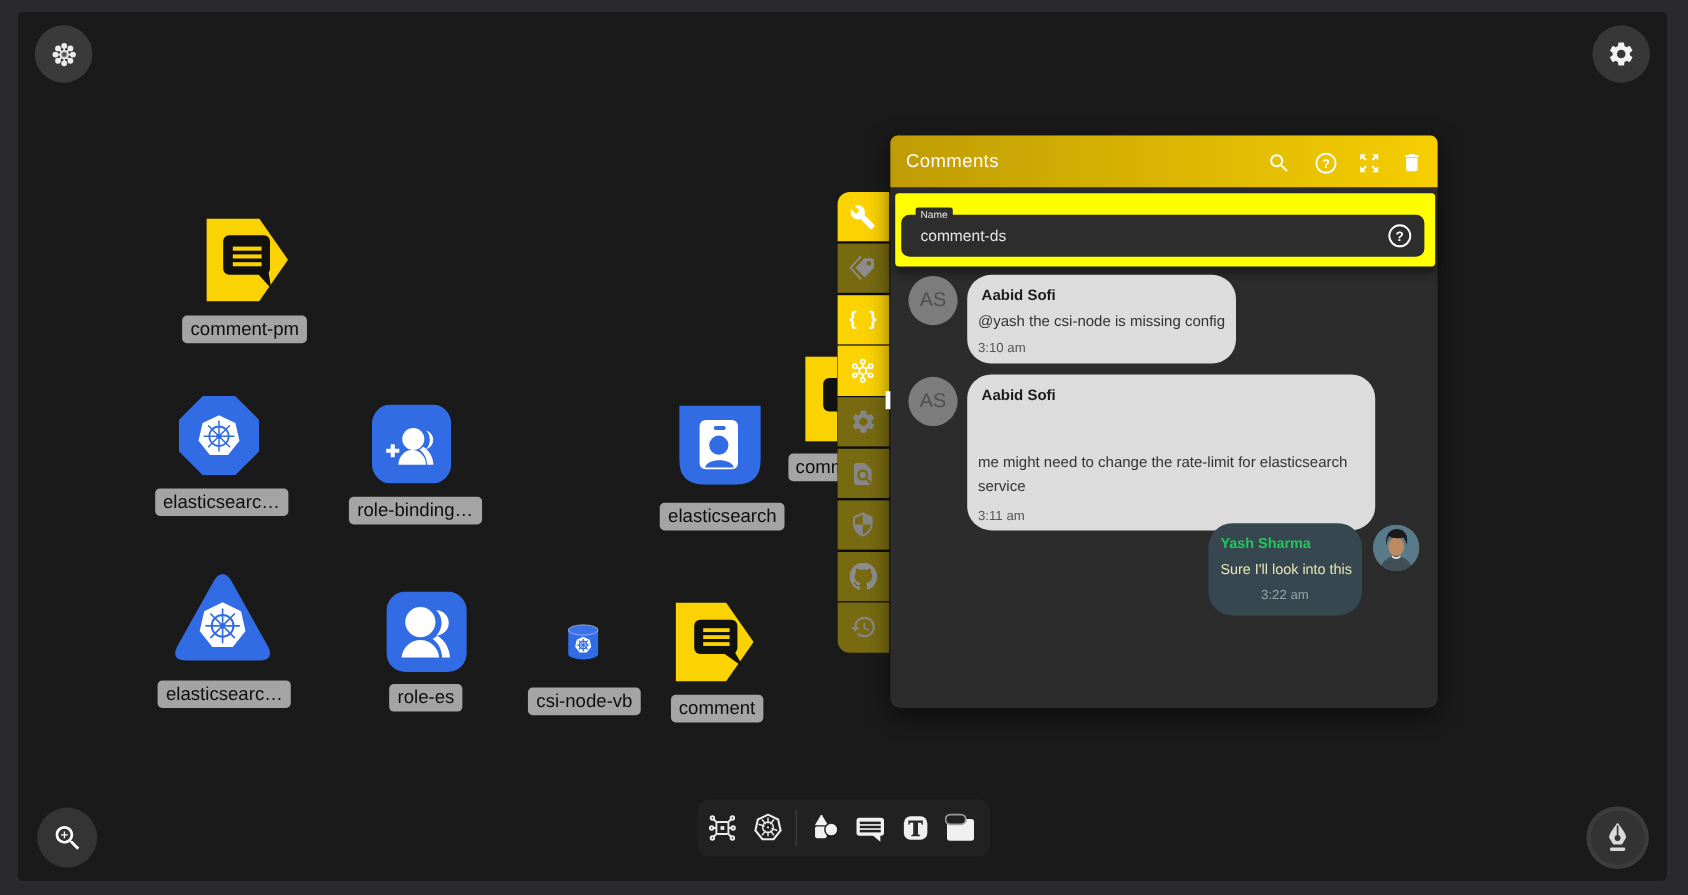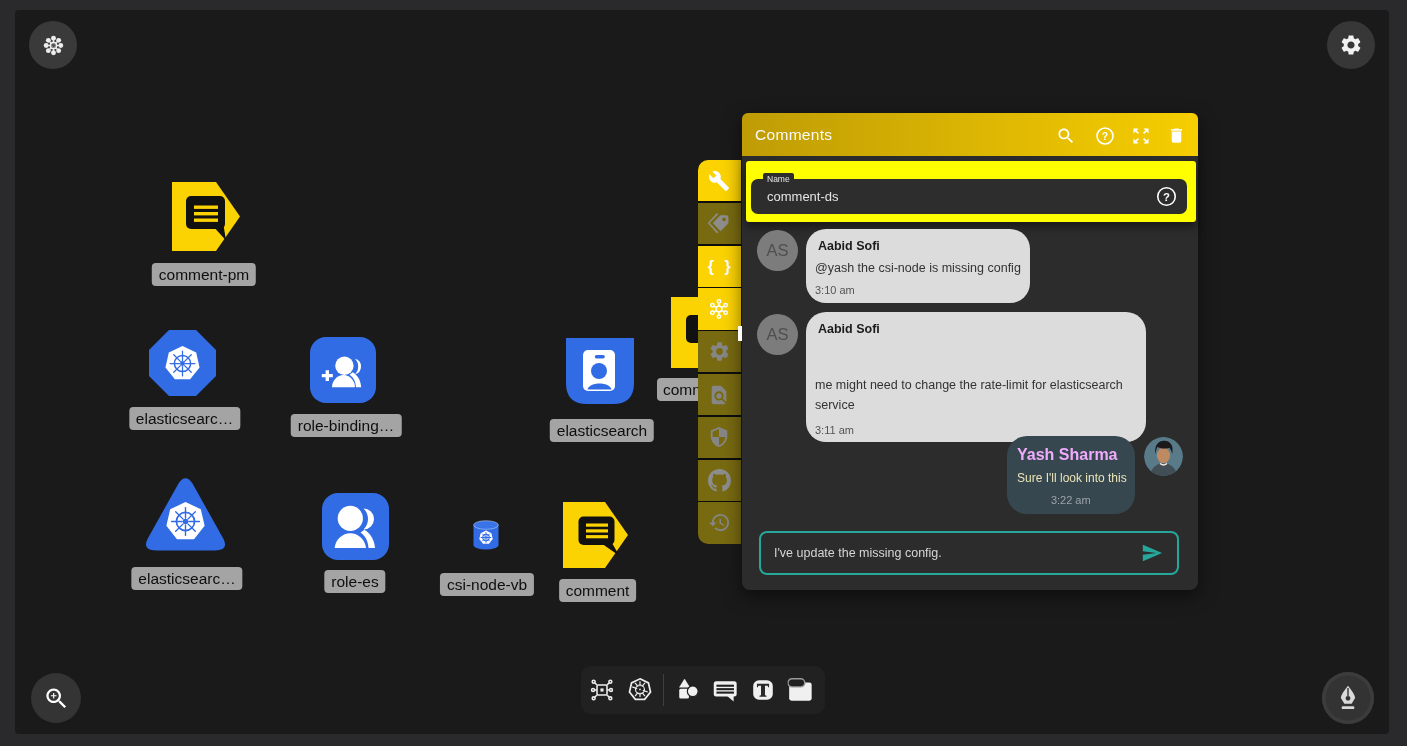--- a/index.html
+++ b/index.html
@@ -247,45 +247,39 @@
     <div class="mbody" style="margin-top:5px;white-space:nowrap">@yash the csi-node is missing config</div>
     <div class="mtime" style="margin-top:6px">3:10 am</div>
   </div>
   <div class="avtr" style="left:15px;top:201px">AS</div>
   <div class="mbub" style="left:64px;top:198.5px;width:340px;min-height:114px">
     <div class="mname" style="padding-left:3px">Aabid Sofi</div>
     <div class="mbody" style="margin-top:39px">me might need to change the rate-limit for elasticsearch service</div>
     <div class="mtime" style="margin-top:9px">3:11 am</div>
   </div>
   <div class="mbub" style="left:265px;top:322.5px;width:127.5px;min-height:77px;background:#37474f;padding:10px 10px 8px">
-    <div class="mname" style="color:#f0abfc;font-size:16px">Yash Sharma</div>
+    <div class="mname" style="color:#22c55e;font-size:12px">Yash Sharma</div>
     <div class="mbody" style="color:#eae4b6;margin-top:4px;white-space:nowrap;font-size:12px">Sure I'll look into this</div>
     <div class="mtime" style="color:#9aa4a9;text-align:center;margin-top:6px">3:22 am</div>
   </div>
   <svg style="position:absolute;left:401.5px;top:323.5px;border-radius:50%" width="39" height="39" viewBox="0 0 40 40">
     <defs>
         <clipPath id="avc">
           <circle cx="20" cy="20" r="20"></circle>
         </clipPath>
       </defs>
     <g clip-path="url(#avc)">
       <rect width="40" height="40" fill="#587a89"></rect>
       <path d="M6,41 a14,14 0 0 1 28,0 Z" fill="#414e55"></path>
       <ellipse cx="20" cy="19" rx="6.8" ry="8" fill="#bd8a61"></ellipse>
       <path d="M11.8,18 C10,7.5 16,3.5 21,3.9 C27.5,4.4 30.5,9 29,17.5 C28.2,14 27.2,12.5 26.2,11 C23.5,12.2 16,12.3 13.8,10 C12.6,12.2 12.2,14.5 11.8,18 Z" fill="#1b191a"></path>
       <path d="M16.5,26.5 Q20,29.5 23.5,26.5 L23.8,28 Q20,31 16.2,28 Z" fill="#efe7db"></path>
     </g>
   </svg>
 
-  <div style="position:absolute;left:17px;top:417.5px;width:420px;height:44px;border:2px solid #27a69b;border-radius:8px">
-    <span style="position:absolute;left:13px;top:13px;font-size:12.5px;color:#d6d6d6">I've update the missing config.</span>
-    <svg style="position:absolute;right:14px;top:9px" width="22" height="22" viewBox="0 0 24 24" fill="#27a69b">
-        <path d="M2.01 21L23 12 2.01 3 2 10l15 2-15 2z"></path>
-      </svg>
-  </div>
 </div>
 
 <div id="btoolbar" class="abs" style="left:581px;top:666px;width:244px;height:48px;background:#212121;border-radius:10px">
   <div style="position:absolute;left:82px;top:8px;width:1px;height:32px;background:#3f3f3f"></div>
   <svg class="bico" style="left:20.7px" width="25" height="25" viewBox="0 0 24 24" fill="none" stroke="#ececec" stroke-width="1.5">
     <rect x="7.2" y="7.2" width="9.6" height="9.6" rx="1.2"></rect>
     <rect x="10.5" y="10.5" width="3" height="3" fill="#ececec" stroke="none"></rect>
     <line x1="7.2" y1="7.2" x2="5" y2="5"></line>
       <circle cx="4" cy="4" r="1.4"></circle>
     <line x1="16.8" y1="7.2" x2="19" y2="5"></line>

